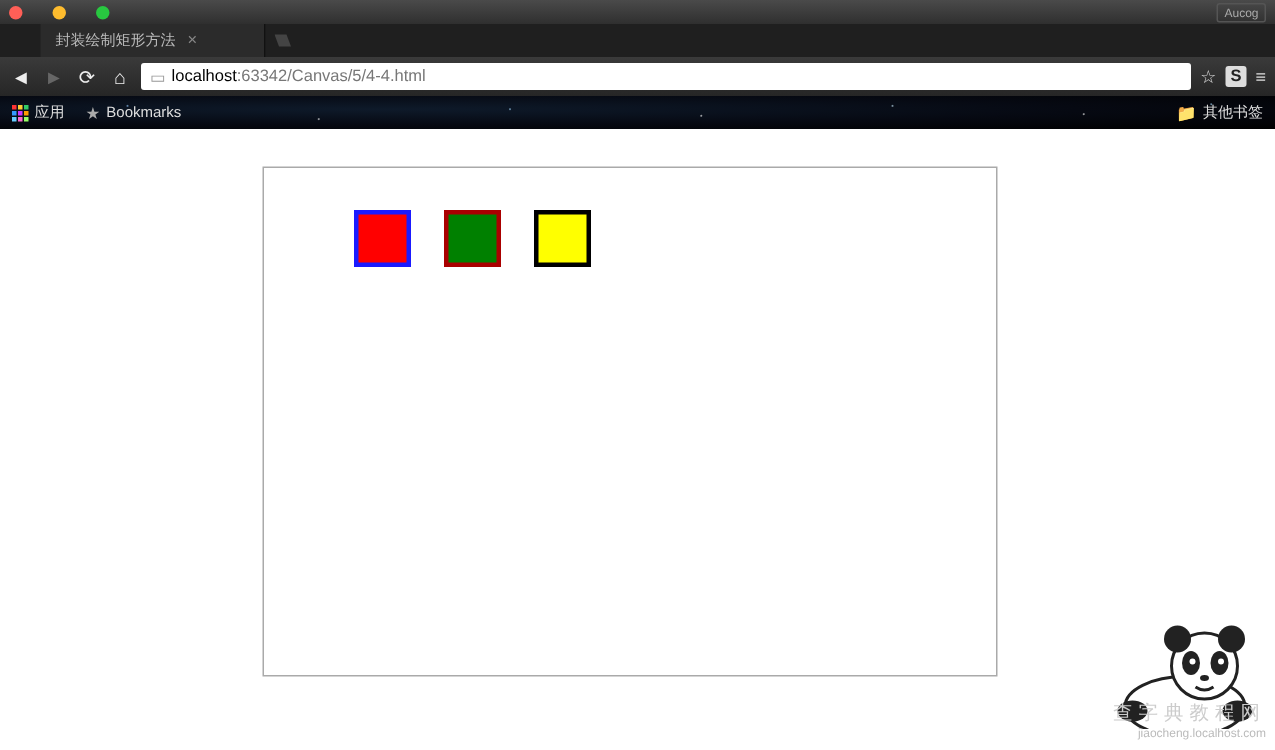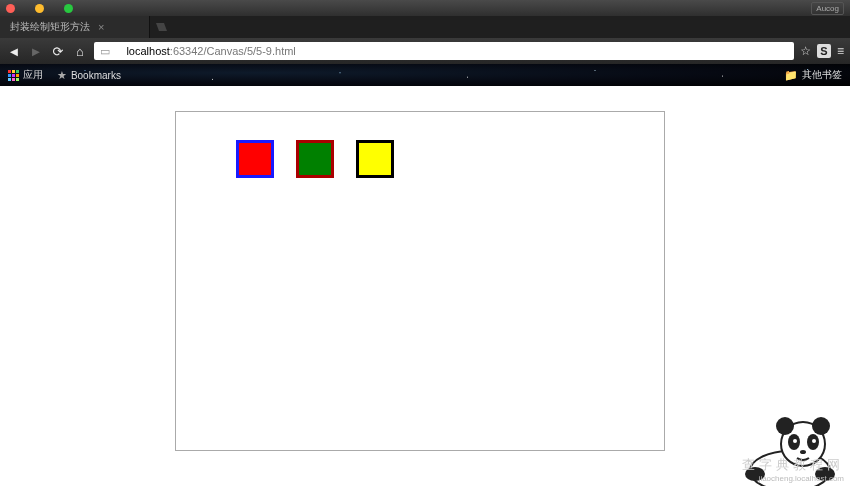--- a/index.html
+++ b/index.html
@@ -3,29 +3,29 @@
 <meta charset="utf-8">
 <style>
   * { margin: 0; padding: 0; box-sizing: border-box; }
   body { width: 850px; height: 500px; overflow: hidden; font-family: Arial, sans-serif; background: #fff; position: relative; }
 
   .titlebar { height: 16px; background: linear-gradient(#4a4a4a,#2f2f2f); display: flex; align-items: center; padding: 0 6px; gap: 20px; }
   .dot { width: 9px; height: 9px; border-radius: 50%; }
   .dot.red { background: #ff5f57; } .dot.yellow { background: #febc2e; } .dot.green { background: #28c840; }
   .titlebar-right { margin-left: auto; font-size: 8px; color: #aaa; padding: 1px 4px; border: 1px solid #555; border-radius: 2px; }
 
-  .tabs { height: 22px; background: #1f1f1f; display: flex; align-items: stretch; }
+  .tabs { height: 22px; background: #1f1f1f; display: flex; align-items: stretch; padding-left: 27px; }
   .tab { background: #2b2b2b; color: #bbb; font-size: 10px; display: flex; align-items: center; padding: 0 10px; gap: 8px; min-width: 150px; border-right: 1px solid #111; }
   .tab-close { color: #888; font-size: 11px; }
   .newtab { width: 24px; display: flex; align-items: center; justify-content: center; color: #666; }
 
   .addr { height: 26px; background: linear-gradient(#3a3a3a,#262626); display: flex; align-items: center; padding: 0 6px; gap: 6px; }
   .nav-ico { color: #eee; font-size: 13px; width: 16px; text-align: center; }
   .urlbox { flex: 1; height: 18px; background: #fff; border-radius: 2px; display: flex; align-items: center; padding: 0 6px; font-size: 11px; color: #333; }
-  .urlbox .host { color: #000; margin-left: 12px; }
+  .urlbox .host { color: #000; }
   .urlbox .path { color: #777; }
   .addr-right { display: flex; gap: 6px; align-items: center; }
   .addr-right .ico { color: #ddd; font-size: 12px; }
   .sbox { width: 14px; height: 14px; background: #ddd; color: #222; font-weight: bold; font-size: 11px; display: flex; align-items: center; justify-content: center; border-radius: 2px; }
 
   .bm { height: 22px; display: flex; align-items: center; padding: 0 8px; gap: 14px; font-size: 10px; color: #ddd;
     background: radial-gradient(ellipse at 30% 40%, #0e1a2a 0%, #060912 55%, #000 100%);
     position: relative; overflow: hidden; }
   .bm::before { content:""; position:absolute; inset:0;
     background-image: radial-gradient(1px 1px at 10% 30%, #9cf, transparent),
@@ -45,21 +45,21 @@
   .apps-ico span:nth-child(8){background:#f6c;} .apps-ico span:nth-child(9){background:#9f6;}
   .bm-item { display: flex; align-items: center; gap: 4px; }
   .star { color: #aaa; font-size: 11px; }
   .bm-right { margin-left: auto; display:flex; align-items:center; gap:4px; }
   .folder { color: #bcd; font-size: 11px; }
 
   .content { position: relative; background: #fff; height: 414px; }
   .canvas-wrap { position: absolute; left: 175px; top: 25px; width: 490px; height: 340px; border: 1px solid #aaa; }
   .rect { position: absolute; top: 28px; }
 
-  .watermark { position: absolute; right: 6px; bottom: 17px; font-size: 8px; color: #bbb; text-align: right; }
+  .watermark { position: absolute; right: 6px; bottom: 7px; font-size: 8px; color: #bbb; text-align: right; }
   .panda { position: absolute; right: 15px; bottom: 14px; }
 </style>
 </head>
 <body>
 
 <div class="titlebar">
   <div class="dot red"></div>
   <div class="dot yellow"></div>
   <div class="dot green"></div>
   <div class="titlebar-right">Aucog</div>
@@ -78,21 +78,21 @@
 </div>
 
 <div class="addr">
   <span class="nav-ico">◄</span>
   <span class="nav-ico" style="color:#666">►</span>
   <span class="nav-ico">⟳</span>
   <span class="nav-ico">⌂</span>
   <div class="urlbox">
     <span style="margin-right:4px;color:#999">▭</span>
     <span class="host">localhost</span>
-      <span class="path">:63342/Canvas/5/5-9.html</span>
+      <span class="path">:63342/Canvas/5/4-4.html</span>
   </div>
   <div class="addr-right">
     <span class="ico">☆</span>
     <div class="sbox">S</div>
     <span class="ico">≡</span>
   </div>
 </div>
 
 <div class="bm">
   <div class="bm-item">

